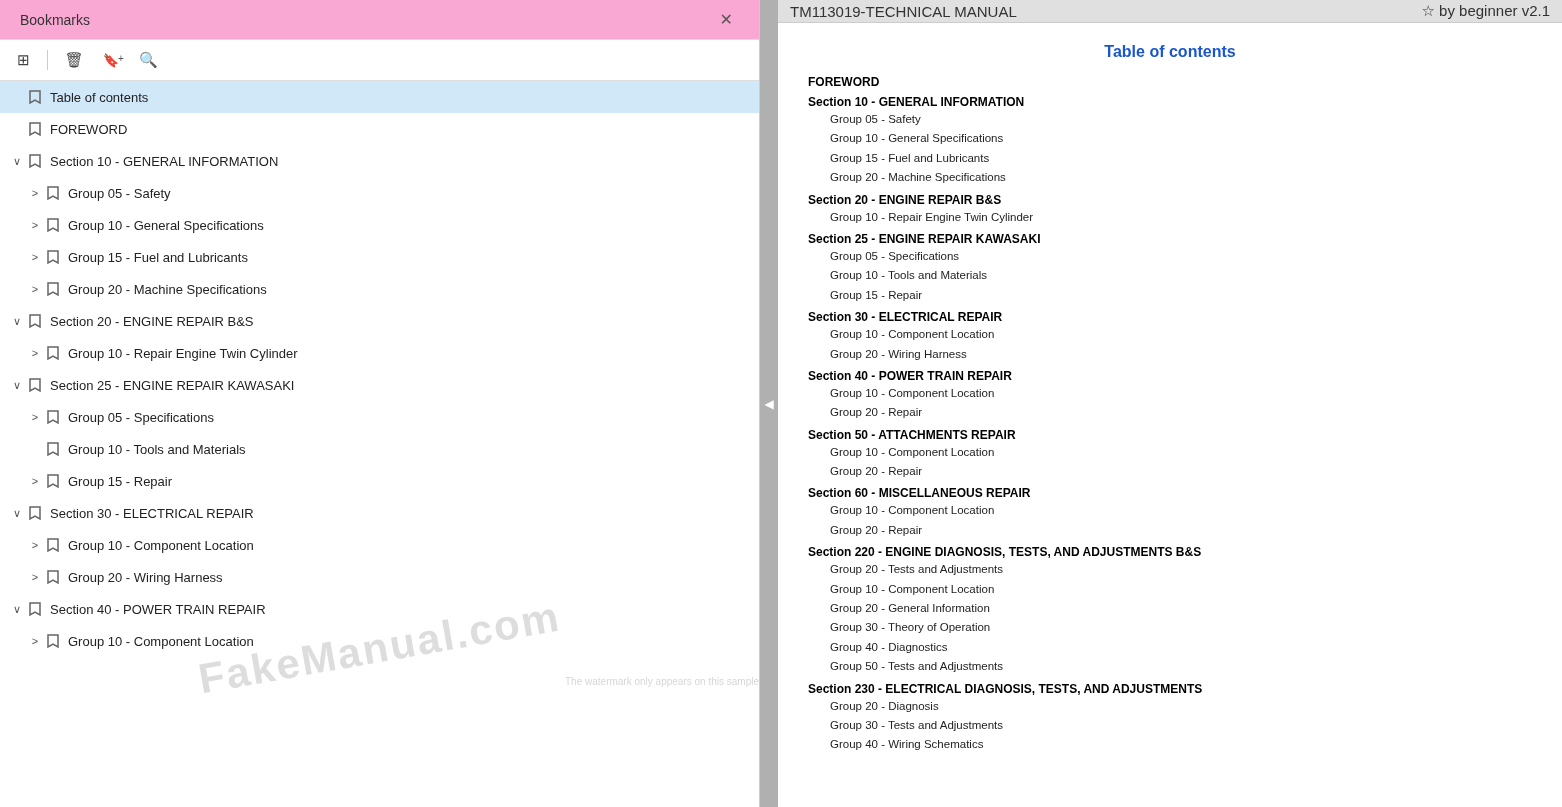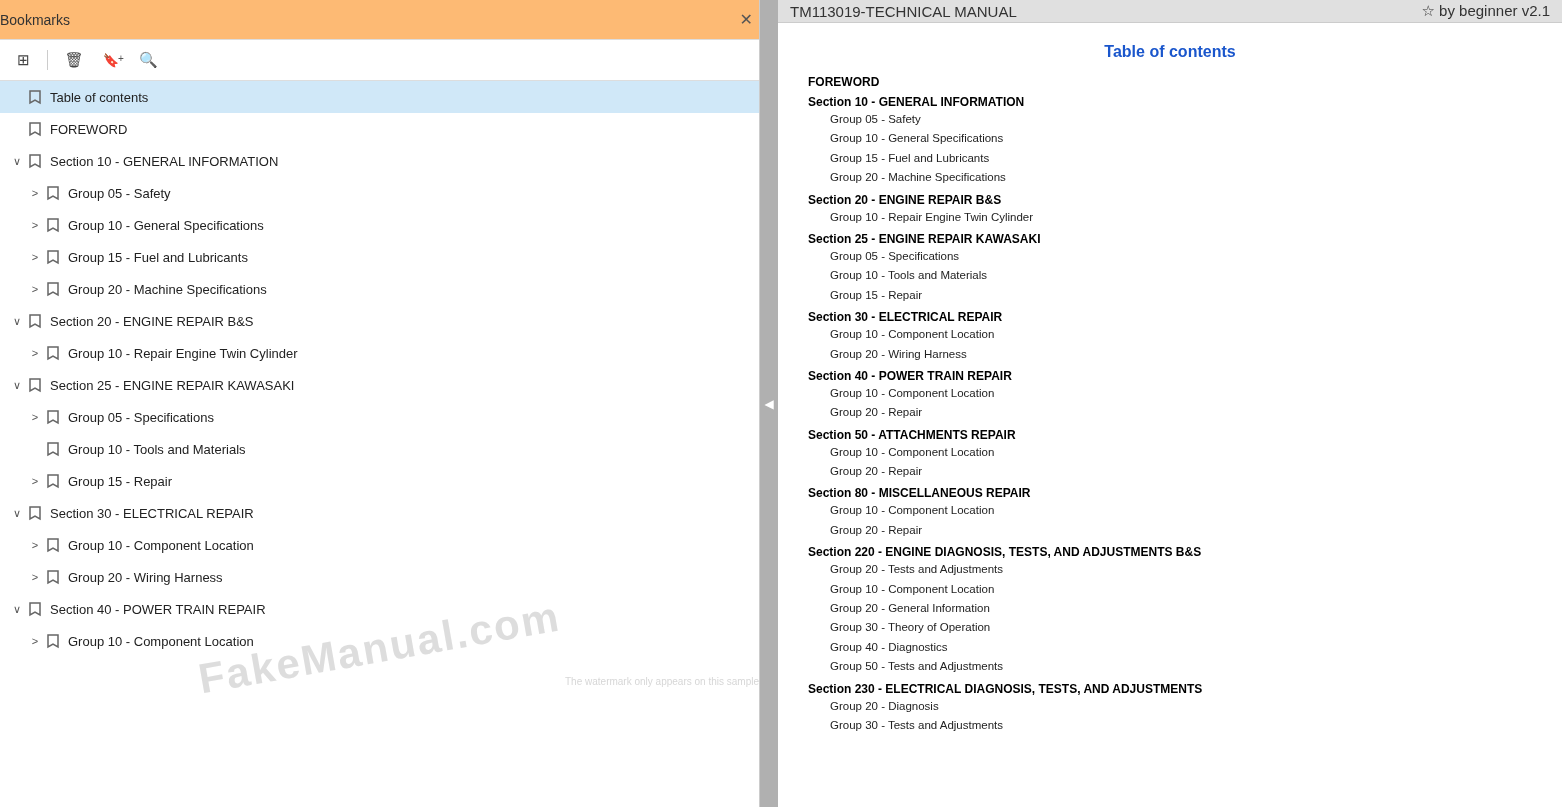--- a/index.html
+++ b/index.html
@@ -13,23 +13,23 @@
       display: flex;
       flex-direction: column;
       background: #fff;
       position: relative;
     }
 
     #bookmarks-header {
       display: flex;
       align-items: center;
       justify-content: space-between;
-      padding: 8px 0;
+      padding: 8px 20px;
       border-bottom: 1px solid #ddd;
-      background: #fdba74;
+      background: #f9a8d4;
     }
 
     #bookmarks-title {
       font-size: 14px;
       font-weight: normal;
       color: #333;
     }
 
     #close-btn {
       cursor: pointer;
@@ -438,27 +438,28 @@
       <div class="toc-group">Group 15 - Repair</div>
       <div class="toc-section">Section 30 - ELECTRICAL REPAIR</div>
       <div class="toc-group">Group 10 - Component Location</div>
       <div class="toc-group">Group 20 - Wiring Harness</div>
       <div class="toc-section">Section 40 - POWER TRAIN REPAIR</div>
       <div class="toc-group">Group 10 - Component Location</div>
       <div class="toc-group">Group 20 - Repair</div>
       <div class="toc-section">Section 50 - ATTACHMENTS REPAIR</div>
       <div class="toc-group">Group 10 - Component Location</div>
       <div class="toc-group">Group 20 - Repair</div>
-      <div class="toc-section">Section 80 - MISCELLANEOUS REPAIR</div>
+      <div class="toc-section">Section 60 - MISCELLANEOUS REPAIR</div>
       <div class="toc-group">Group 10 - Component Location</div>
       <div class="toc-group">Group 20 - Repair</div>
       <div class="toc-section">Section 220 - ENGINE DIAGNOSIS, TESTS, AND ADJUSTMENTS B&amp;S</div>
       <div class="toc-group">Group 20 - Tests and Adjustments</div>
       <div class="toc-group">Group 10 - Component Location</div>
       <div class="toc-group">Group 20 - General Information</div>
       <div class="toc-group">Group 30 - Theory of Operation</div>
       <div class="toc-group">Group 40 - Diagnostics</div>
       <div class="toc-group">Group 50 - Tests and Adjustments</div>
       <div class="toc-section">Section 230 - ELECTRICAL DIAGNOSIS, TESTS, AND ADJUSTMENTS</div>
       <div class="toc-group">Group 20 - Diagnosis</div>
       <div class="toc-group">Group 30 - Tests and Adjustments</div>
+      <div class="toc-group">Group 40 - Wiring Schematics</div>
     </div>
 </div>
 
 </body></html>

